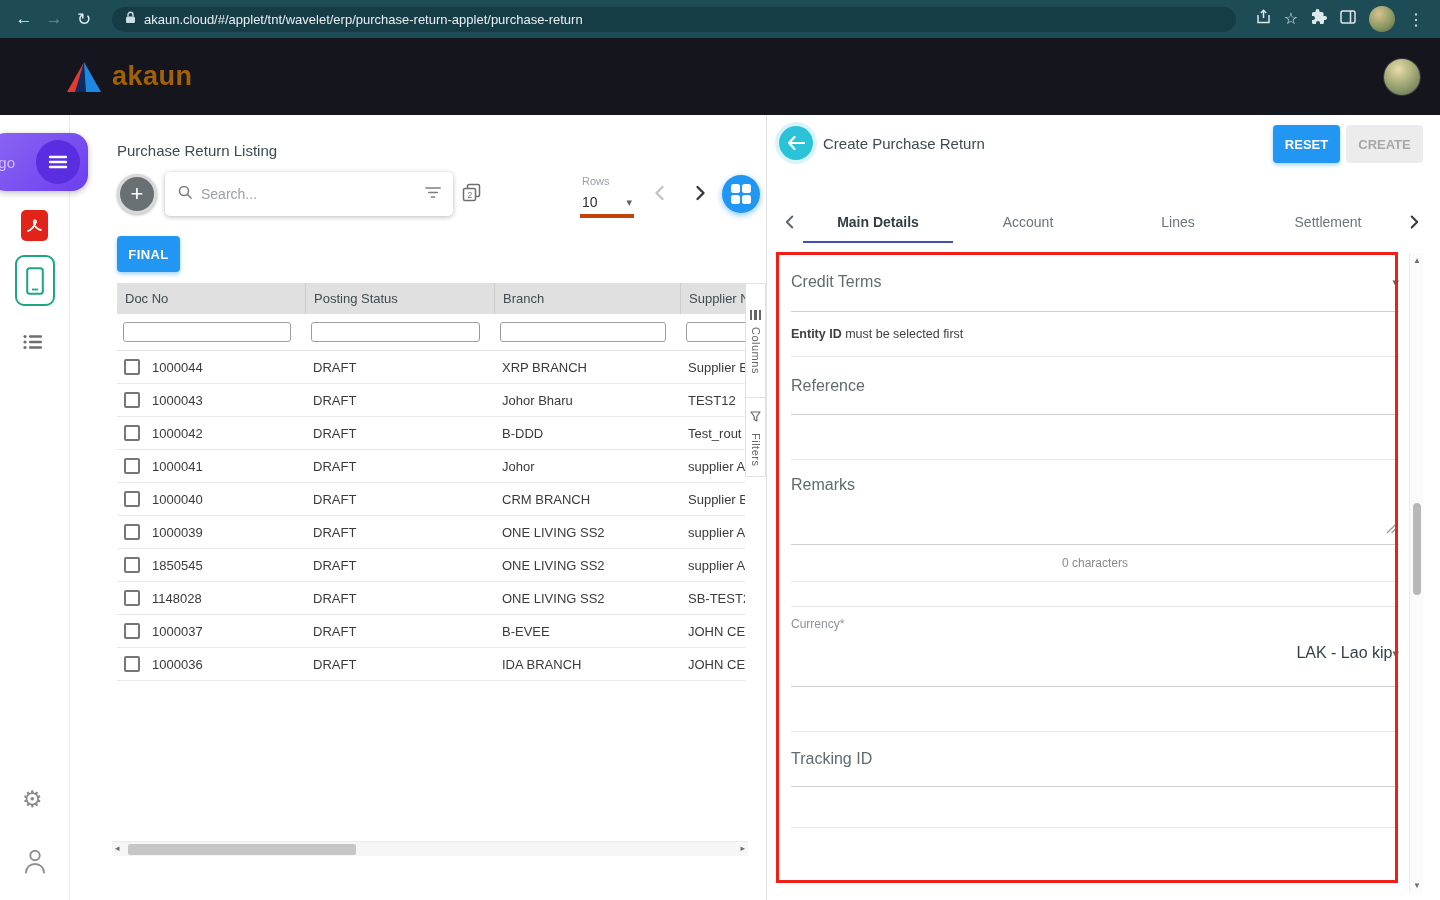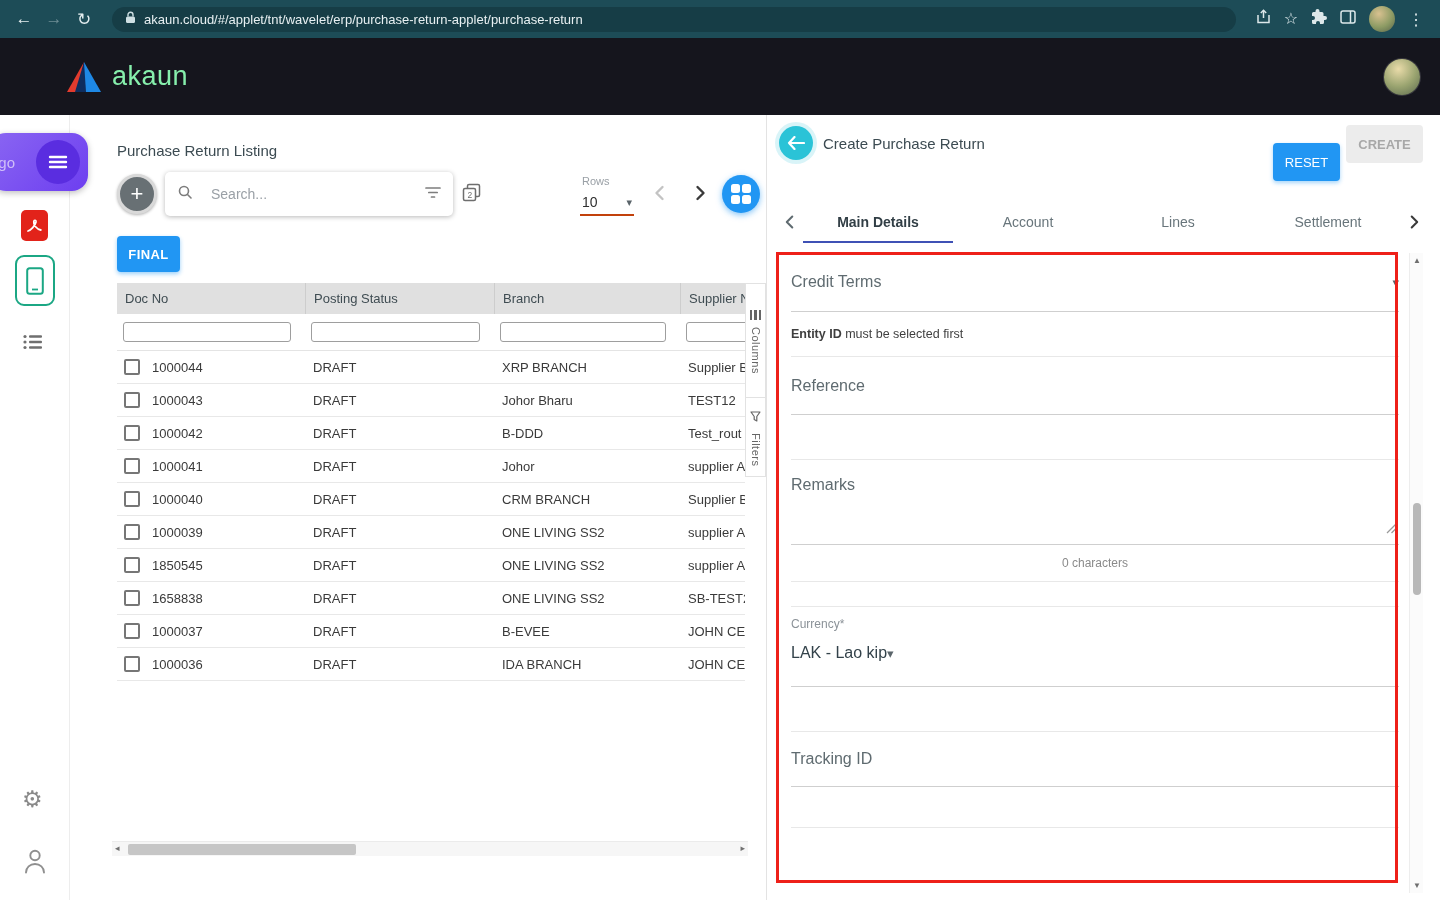--- a/index.html
+++ b/index.html
@@ -13,46 +13,46 @@
   .addr{flex:1;height:25px;margin:0 12px;background:#163d46;border-radius:13px;display:flex;align-items:center;padding:0 13px;gap:8px;overflow:hidden}
   .addr-url{color:#e8f0f2;font-size:13px;white-space:nowrap;overflow:hidden}
   .b-icons{display:flex;align-items:center;gap:13px;padding:0 6px;color:#e3edef}
   .b-star{font-size:16px;line-height:1}
   .b-avatar{width:26px;height:26px;border-radius:50%;background:radial-gradient(circle at 38% 30%,#d8c190,#8d9b64 55%,#55614a)}
   .b-dots{font-size:16px;letter-spacing:0}
 
   
   .appbar{position:absolute;top:38px;left:0;width:1440px;height:77px;background:#15151d;display:flex;align-items:center;justify-content:space-between;padding:0 20px 0 66px}
   .brand{display:flex;align-items:center;gap:10px;cursor:pointer}
-  .brand-text{color:#86efac;font-size:27px;font-weight:normal;letter-spacing:.5px}
+  .brand-text{color:#a16207;font-size:27px;font-weight:bold;letter-spacing:.5px}
   .app-avatar{width:36px;height:36px;border-radius:50%;background:radial-gradient(circle at 40% 28%,#e9dba9,#9aa470 52%,#5a684e);box-shadow:0 0 0 1px rgba(255,255,255,.15)}
 
   
   .sidebar{position:absolute;top:115px;left:0;width:70px;height:785px;background:#fff;border-right:1px solid #ededed}
   .logo-pill{position:absolute;left:-10px;top:133px;width:98px;height:58px;background:linear-gradient(135deg,#8a66f2,#6d3ef0);border-radius:16px;z-index:6;display:flex;align-items:center;box-shadow:0 2px 6px rgba(0,0,0,.25);cursor:pointer}
   .pill-text{color:#cfbef8;font-size:15px;margin-left:0}
   .pill-circle{position:absolute;right:8px;top:50%;transform:translateY(-50%);width:44px;height:44px;border-radius:50%;background:#5a2de0;display:flex;align-items:center;justify-content:center}
   .sb-item{position:absolute;cursor:pointer}
   .sb-pdf{left:21px;top:210px}
   .sb-mobile{left:15px;top:255px;width:40px;height:51px;border:2px solid #1ba784;border-radius:9px;display:flex;align-items:center;justify-content:center}
   .sb-list{left:23px;top:334px}
   .sb-gear{left:22px;top:788px;font-size:23px;color:#8a8a8a;line-height:1}
   .sb-person{left:24px;top:849px}
 
   
   .listing{position:absolute;left:110px;top:115px;width:656px;height:598px;background:#fff}
   .l-title{position:absolute;left:7px;top:27px;font-size:15px;color:#3c4b52}
   .add-btn{position:absolute;left:7px;top:59px;width:40px;height:40px;border-radius:50%;background:#687074;border:3px solid #d9d9d9;color:#fff;display:flex;align-items:center;justify-content:center;font-size:22px;cursor:pointer;box-shadow:0 1px 3px rgba(0,0,0,.3)}
-  .search{position:absolute;left:55px;top:57px;width:288px;height:44px;background:#fff;border-radius:5px;box-shadow:0 1px 5px rgba(0,0,0,.28);display:flex;align-items:center;padding:0 12px;gap:18px}
+  .search{position:absolute;left:55px;top:57px;width:288px;height:44px;background:#fff;border-radius:5px;box-shadow:0 1px 5px rgba(0,0,0,.28);display:flex;align-items:center;padding:0 12px;gap:8px}
   .search input{border:none;outline:none;flex:1;font-size:14px;color:#333;background:transparent}
   .search input::placeholder{color:#9aa0a6}
   .copy-ic{position:absolute;left:352px;top:68px;cursor:pointer}
   .rows-ctl{position:absolute;left:470px;top:60px;width:54px;cursor:pointer}
   .rows-label{font-size:11px;color:#9aa0a6;margin-left:2px}
-  .rows-val{display:flex;align-items:center;justify-content:space-between;border-bottom:2px solid #c2410c;padding:3px 2px 4px;font-size:14px;color:#2f2f2f;margin-top:4px}
+  .rows-val{display:flex;align-items:center;justify-content:space-between;border-bottom:4px solid #c2410c;padding:3px 2px 4px;font-size:14px;color:#2f2f2f;margin-top:4px}
   .rows-caret{font-size:11px;color:#5a646a}
   .pg{position:absolute;top:66px;cursor:pointer}
   .pg-prev{left:538px}.pg-next{left:578px}
   .grid-btn{position:absolute;left:612px;top:60px;width:38px;height:38px;border-radius:50%;background:#2196f3;box-shadow:0 2px 6px rgba(33,150,243,.55);display:flex;align-items:center;justify-content:center;cursor:pointer}
   .grid{display:grid;grid-template-columns:9px 9px;grid-template-rows:9px 9px;gap:2.5px}
   .grid span{background:#fff;border-radius:2.5px}
   .final-btn{position:absolute;left:7px;top:121px;width:63px;height:36px;background:#2196f3;color:#fff;font-size:13px;font-weight:bold;border:none;border-radius:4px;letter-spacing:.4px;box-shadow:0 2px 4px rgba(33,150,243,.45);cursor:pointer}
 
   .table{position:absolute;left:7px;top:168px;width:628px;overflow:hidden;background:#fff}
   .thead{display:flex;background:#e0e0e0;height:31px;align-items:stretch;width:683px}
@@ -78,21 +78,21 @@
 
   .hscroll{position:absolute;left:2px;top:726px;width:636px;height:15px;background:#f6f6f6;border-top:1px solid #ebebeb}
   .hs-thumb{position:absolute;left:16px;top:2px;width:228px;height:11px;background:#c6c6c6;border-radius:2px;cursor:pointer}
   .hs-arrow{position:absolute;top:1px;font-size:9px;color:#707070;cursor:pointer}
   .hs-l{left:3px}.hs-r{right:3px}
 
   
   .detail{position:absolute;left:766px;top:115px;width:674px;height:785px;border-left:1px solid #e3e3e3;background:#fff}
   .back-btn{position:absolute;left:12px;top:11px;width:34px;height:34px;border-radius:50%;background:#2ac3d7;display:flex;align-items:center;justify-content:center;box-shadow:0 0 0 4px rgba(42,195,215,.18);cursor:pointer}
   .d-title{position:absolute;left:56px;top:20px;font-size:15px;color:#3c4b52}
-  .reset-btn{position:absolute;left:506px;top:28px;width:67px;height:38px;background:#2196f3;color:#fff;font-weight:normal;font-size:13px;border:none;border-radius:4px;box-shadow:0 2px 4px rgba(33,150,243,.4);cursor:pointer}
+  .reset-btn{position:absolute;left:506px;top:10px;width:67px;height:38px;background:#2196f3;color:#fff;font-weight:bold;font-size:13px;border:none;border-radius:4px;box-shadow:0 2px 4px rgba(33,150,243,.4);cursor:pointer}
   .create-btn{position:absolute;left:579px;top:10px;width:77px;height:38px;background:#ececec;color:#a8a8a8;font-weight:bold;font-size:13px;border:none;border-radius:4px}
   .tabs{position:absolute;left:0;top:86px;width:674px;height:42px}
   .tab{position:absolute;top:0;height:42px;width:150px;display:flex;align-items:center;justify-content:center;font-size:14px;color:#68757b;cursor:pointer}
   .tab.active{color:#313e45;font-weight:bold}
   .t0{left:36px}.t1{left:186px}.t2{left:336px}.t3{left:486px}
   .tab-ind{position:absolute;left:36px;top:40px;width:150px;height:2px;background:#3f51b5}
   .tabs-chev{position:absolute;cursor:pointer}
   .chev-l{left:12px;top:96px}.chev-r{left:636px;top:96px}
 
   .form{position:absolute;left:24px;top:138px;width:608px}
@@ -110,21 +110,21 @@
   .h-curh{height:45px}
   .h-trk{height:55px}
   .h-trkh{height:41px}
   .flabel{font-size:16px;color:#5f6b70}
   .fvalue{font-size:16px;color:#33424a}
   .caret{font-size:13px;color:#5a646a}
   .fhelp-text{font-size:12.5px;color:#3f3f3f}
   .fhelp-text b{font-weight:bold}
   .counter{font-size:12px;color:#8a8a8a}
   .cur-label{font-size:12px;color:#8b9298;margin-bottom:13px}
-  .cur-row{display:flex;align-items:center;justify-content:flex-start}
+  .cur-row{display:flex;align-items:center;justify-content:flex-end}
   .resize-handle{position:absolute;right:2px;bottom:6px;cursor:nwse-resize}
 
   .annotation{position:absolute;left:9px;top:137px;width:622px;height:631px;border:3px solid #ee2019;z-index:40;pointer-events:none}
 
   .vscroll{position:absolute;left:642px;top:138px;width:14px;height:640px;background:#fbfbfb;border-left:1px solid #ededed}
   .vs-arrow{position:absolute;left:3px;font-size:8px;color:#6f6f6f;cursor:pointer}
   .vs-up{top:3px}.vs-down{bottom:3px}
   .vs-thumb{position:absolute;top:250px;left:2.5px;width:8px;height:92px;background:#b8b8b8;border-radius:4px;cursor:pointer}
 </style>
 </head>
@@ -347,21 +347,21 @@
           </div>
           <div class="c1">1850545</div>
           <div class="c2">DRAFT</div>
           <div class="c3">ONE LIVING SS2</div>
           <div class="c4">supplier AA</div>
         </div>
       <div class="trow">
           <div class="cb-cell">
             <span class="cb"></span>
           </div>
-          <div class="c1">1658838</div>
+          <div class="c1">1148028</div>
           <div class="c2">DRAFT</div>
           <div class="c3">ONE LIVING SS2</div>
           <div class="c4">SB-TEST2</div>
         </div>
       <div class="trow">
           <div class="cb-cell">
             <span class="cb"></span>
           </div>
           <div class="c1">1000037</div>
           <div class="c2">DRAFT</div>

